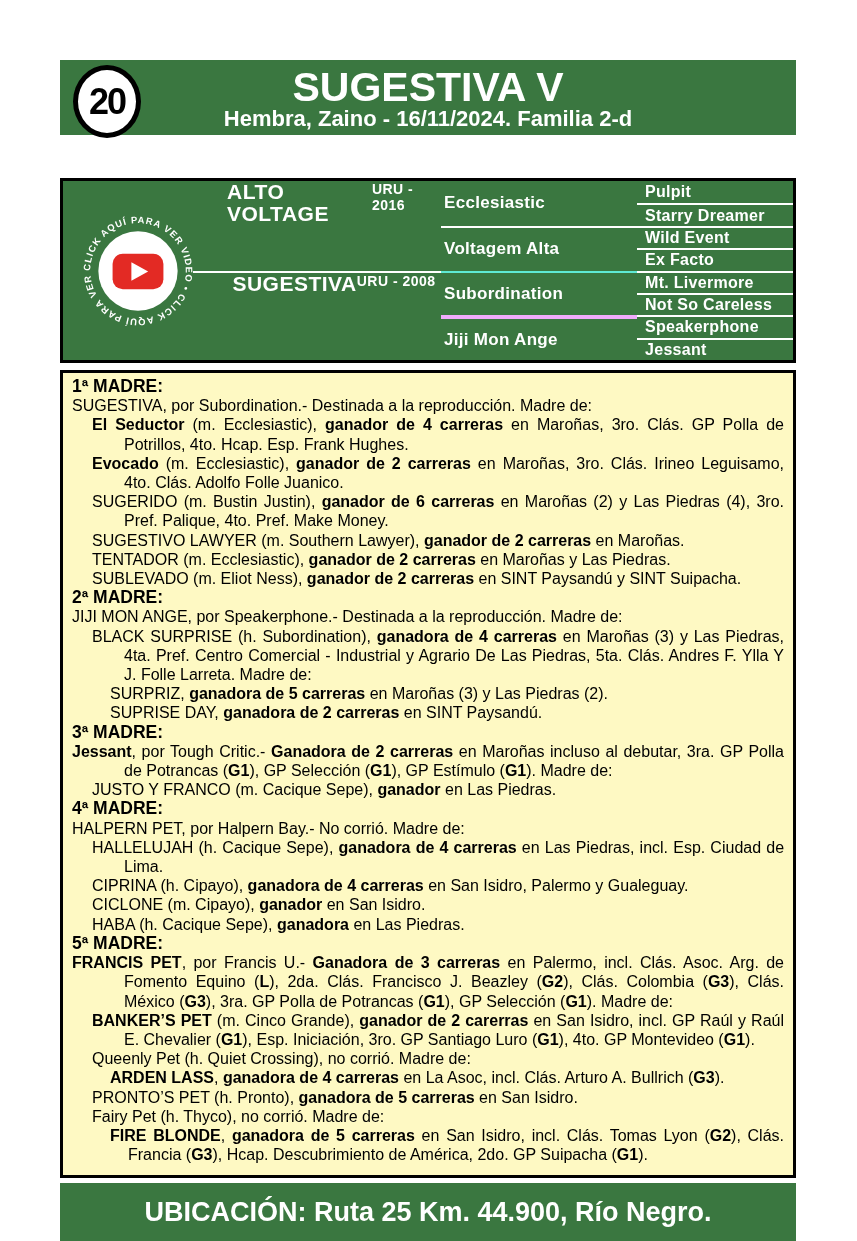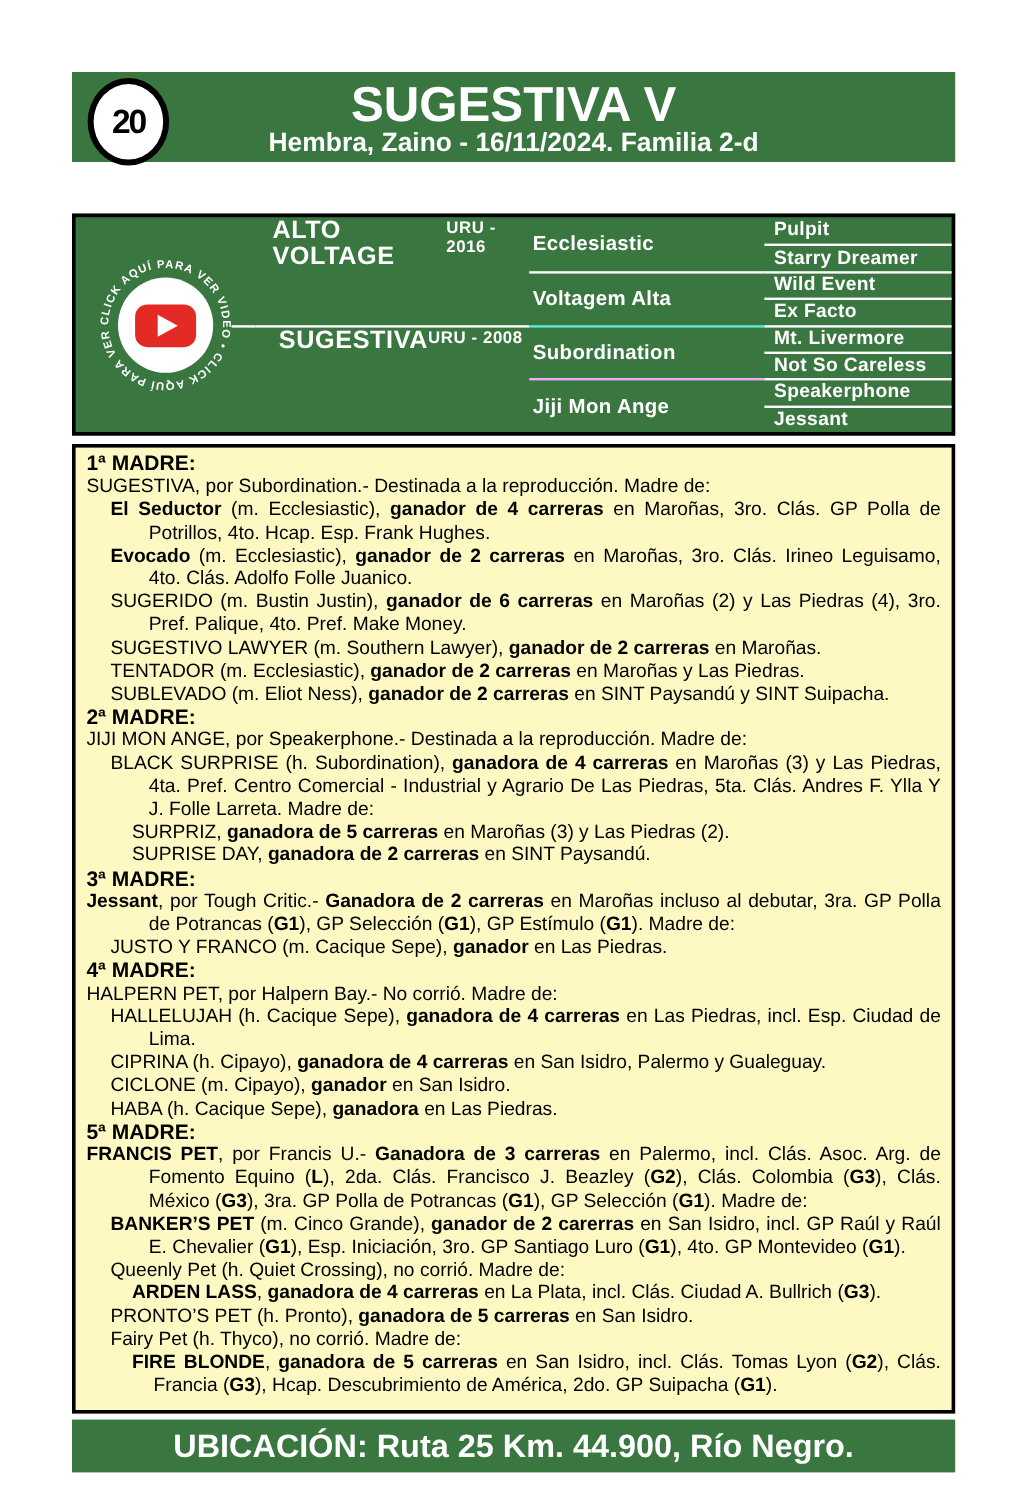--- a/index.html
+++ b/index.html
@@ -5,21 +5,21 @@
   html,body{margin:0;padding:0;background:#fff;}
   .page{position:relative;width:857px;height:1241px;background:#fff;overflow:hidden;
         font-family:"Liberation Sans", sans-serif;}
   .green{background:#3a7740;}
 
   
   .header-block{position:absolute;left:60px;top:60px;width:736px;height:75px;
     display:flex;flex-direction:column;align-items:center;justify-content:center;}
   .lot-circle{position:absolute;left:13px;top:5px;width:58px;height:63px;background:#fff;
     border:5px solid #000;border-radius:50%;display:flex;align-items:center;justify-content:center;
-    font-weight:bold;font-size:28px;color:#000;letter-spacing:-2px;}
+    font-weight:bold;font-size:36px;color:#000;letter-spacing:-2px;}
   .title{color:#fff;font-weight:bold;font-size:41px;line-height:42px;letter-spacing:0px;}
   .subtitle{color:#fff;font-weight:bold;font-size:22px;line-height:22px;}
 
   .haras-bar{position:absolute;left:60px;top:141px;width:736px;height:32px;
     display:flex;align-items:center;justify-content:center;color:#fff;font-weight:bold;font-size:23px;}
 
   
   .pedigree-box{position:absolute;left:60px;top:178px;width:736px;height:185px;
     border:3px solid #000;box-sizing:border-box;}
   .ped-grid{display:grid;width:100%;height:100%;
@@ -29,38 +29,38 @@
   .name-cell{grid-column:2;display:flex;flex-direction:row;justify-content:center;
     padding-left:14px;color:#fff;}
   .name-cell .hname{font-weight:bold;font-size:21px;line-height:22px;letter-spacing:.5px;}
   .name-cell .horigin{font-weight:bold;font-size:14px;line-height:16px;letter-spacing:.5px;}
   .sire-name{grid-row:1/5;}
   .dam-name{grid-row:5/9;border-top:2px solid #fff;position:relative;}
   .dam-name::before{content:"";position:absolute;left:-20px;top:-2px;width:20px;height:2px;background:#fff;}
   .parent-cell{grid-column:3;display:flex;align-items:center;padding-left:3px;
     color:#fff;font-weight:bold;font-size:17px;letter-spacing:.3px;}
   .p1{grid-row:1/3;} .p2{grid-row:3/5;border-top:2px solid #fff;}
-  .p3{grid-row:5/7;border-top:2px solid #5eead4;} .p4{grid-row:7/9;border-top:2px solid #f0abfc;}
+  .p3{grid-row:5/7;border-top:2px solid #5eead4;} .p4{grid-row:7/9;border-top:4px solid #f0abfc;}
   .gp-cell{grid-column:4;display:flex;align-items:center;padding-left:8px;
     color:#fff;font-weight:bold;font-size:16px;letter-spacing:.3px;}
   .gp-cell.bt{border-top:2px solid #fff;}
 
   
   .body-box{position:absolute;left:60px;top:370px;width:736px;height:808px;
     border:3px solid #000;box-sizing:border-box;background:#fef9c3;
     padding:4px 9px 0 9px;overflow:hidden;color:#000;}
   .madre-heading{font-weight:bold;font-size:17.5px;line-height:19.2px;}
   p.note{margin:0;font-size:16px;line-height:19.2px;text-align:justify;}
   p.note span.b{font-weight:bold;}
   p.ind0{padding-left:52px;text-indent:-52px;}
   p.ind1{padding-left:52px;text-indent:-32px;}
   p.ind2{padding-left:56px;text-indent:-18px;}
 
   
-  .footer-bar{position:absolute;left:60px;top:1183px;width:736px;height:44px;
+  .footer-bar{position:absolute;left:60px;top:1183px;width:736px;height:58px;
     display:flex;align-items:center;justify-content:center;
     color:#fff;font-weight:bold;font-size:27px;}
 
   .badge-svg text{font-family:"Liberation Sans",sans-serif;}
 </style>
 </head>
 <body>
 
 <div class="page">
 
@@ -137,21 +137,21 @@
       <div class="madre-heading">4ª MADRE:</div>
       <p class="note ind0"><span>HALPERN PET, por Halpern Bay.- No corrió. Madre de:</span></p>
       <p class="note ind1"><span>HALLELUJAH (h. Cacique Sepe), </span><span class="b">ganadora de 4 carreras</span><span> en Las Piedras, incl. Esp. Ciudad de Lima.</span></p>
       <p class="note ind1"><span>CIPRINA (h. Cipayo), </span><span class="b">ganadora de 4 carreras</span><span> en San Isidro, Palermo y Gualeguay.</span></p>
       <p class="note ind1"><span>CICLONE (m. Cipayo), </span><span class="b">ganador</span><span> en San Isidro.</span></p>
       <p class="note ind1"><span>HABA (h. Cacique Sepe), </span><span class="b">ganadora</span><span> en Las Piedras.</span></p>
       <div class="madre-heading">5ª MADRE:</div>
       <p class="note ind0"><span class="b">FRANCIS PET</span><span>, por Francis U.- </span><span class="b">Ganadora de 3 carreras</span><span> en Palermo, incl. Clás. Asoc. Arg. de Fomento Equino (</span><span class="b">L</span><span>), 2da. Clás. Francisco J. Beazley (</span><span class="b">G2</span><span>), Clás. Colombia (</span><span class="b">G3</span><span>), Clás. México (</span><span class="b">G3</span><span>), 3ra. GP Polla de Potrancas (</span><span class="b">G1</span><span>), GP Selección (</span><span class="b">G1</span><span>). Madre de:</span></p>
       <p class="note ind1"><span class="b">BANKER’S PET</span><span> (m. Cinco Grande), </span><span class="b">ganador de 2 carerras</span><span> en San Isidro, incl. GP Raúl y Raúl E. Chevalier (</span><span class="b">G1</span><span>), Esp. Iniciación, 3ro. GP Santiago Luro (</span><span class="b">G1</span><span>), 4to. GP Montevideo (</span><span class="b">G1</span><span>).</span></p>
       <p class="note ind1"><span>Queenly Pet (h. Quiet Crossing), no corrió. Madre de:</span></p>
-      <p class="note ind2"><span class="b">ARDEN LASS</span><span>, </span><span class="b">ganadora de 4 carreras</span><span> en La Plata, incl. Clás. Ciudad A. Bullrich (</span><span class="b">G3</span><span>).</span></p>
+      <p class="note ind2"><span class="b">ARDEN LASS</span><span>, </span><span class="b">ganadora de 4 carreras</span><span> en La Asoc, incl. Clás. Arturo A. Bullrich (</span><span class="b">G3</span><span>).</span></p>
       <p class="note ind1"><span>PRONTO’S PET (h. Pronto), </span><span class="b">ganadora de 5 carreras</span><span> en San Isidro.</span></p>
       <p class="note ind1"><span>Fairy Pet (h. Thyco), no corrió. Madre de:</span></p>
       <p class="note ind2"><span class="b">FIRE BLONDE</span><span>, </span><span class="b">ganadora de 5 carreras</span><span> en San Isidro, incl. Clás. Tomas Lyon (</span><span class="b">G2</span><span>), Clás. Francia (</span><span class="b">G3</span><span>), Hcap. Descubrimiento de América, 2do. GP Suipacha (</span><span class="b">G1</span><span>).</span></p>
     </div>
 
   <div class="footer-bar green">
     <span>UBICACIÓN: Ruta 25 Km. 44.900, Río Negro.</span>
   </div>
 
 </div>

